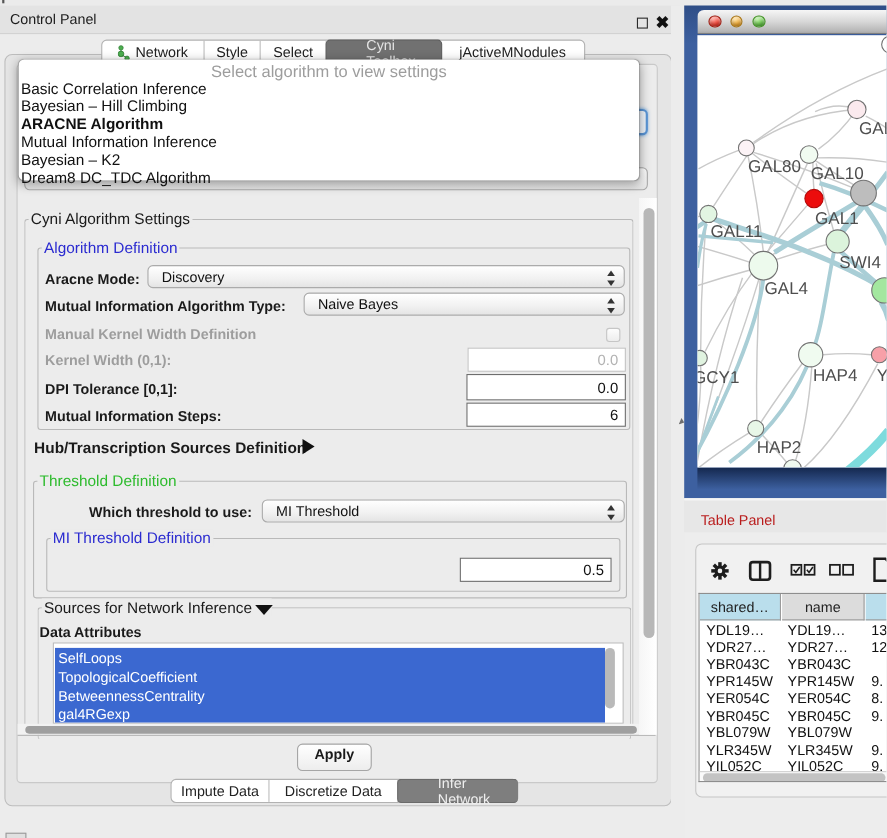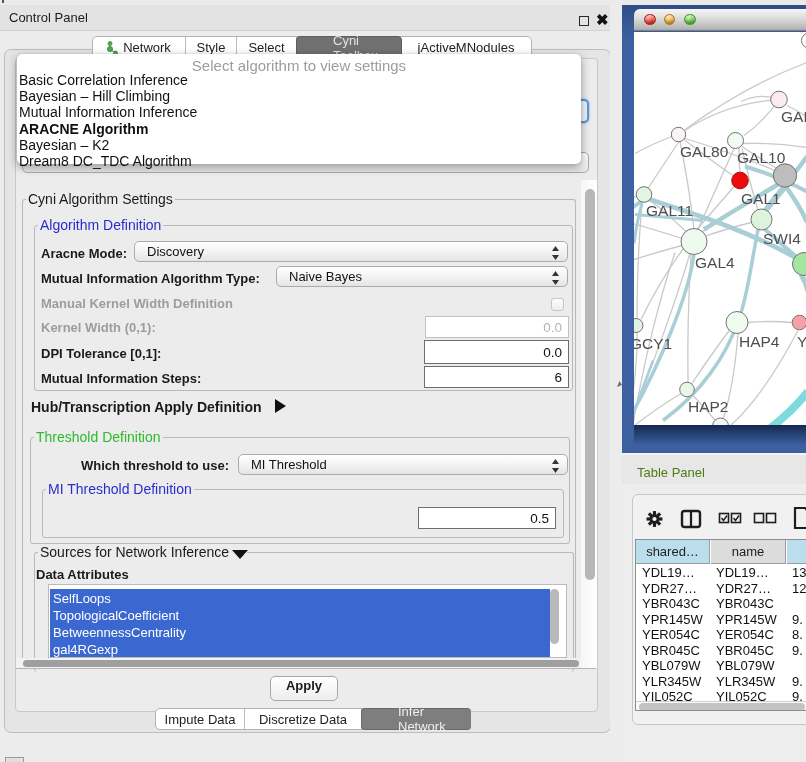--- a/index.html
+++ b/index.html
@@ -102,21 +102,21 @@
     </div>
   <label class="b" style="left:41px;top:296px;color:#9d9d9d;">Manual Kernel Width Definition</label>
   <div class="abs" style="left:551px;top:298px;width:13px;height:13px;border:1px solid #c6c6c6;border-radius:3px;background:linear-gradient(#fdfdfd,#ededed);"></div>
   <label class="b" style="left:41px;top:320px;color:#9d9d9d;">Kernel Width (0,1):</label>
   <div class="field dis" style="left:425px;top:316px;width:144px;">0.0</div>
   <label class="b" style="left:41px;top:346px;">DPI Tolerance [0,1]:</label>
   <div class="field" style="left:424px;top:340px;width:145px;height:24px;padding-top:4px;">0.0</div>
   <label class="b" style="left:41px;top:371px;">Mutual Information Steps:</label>
   <div class="field" style="left:424px;top:366px;width:145px;">6</div>
 
-  <label class="b" style="left:31px;top:399px;font-size:14px;">Hub/Transcription Apply Definition</label>
+  <label class="b" style="left:31px;top:399px;font-size:14px;">Hub/Transcription Sources Definition</label>
   <div class="abs" style="left:275px;top:399px;width:0;height:0;border-left:11px solid #111;border-top:7px solid transparent;border-bottom:7px solid transparent;"></div>
 
   <div class="group" style="left:30px;top:437px;width:540px;height:107px;">
     <div class="gtitle" style="color:#2dbb2d;">Threshold Definition</div>
   </div>
   <label class="b" style="left:81px;top:458px;">Which threshold to use:</label>
   <div class="combo" style="left:238px;top:454px;width:330px;">
       <span class="v">MI Threshold</span>
       <svg class="arr" viewBox="0 0 9 16">
         <path d="M4.5 1 L8 6 H1 Z" fill="#333"></path>
@@ -146,22 +146,22 @@
   <div class="thumbv" style="left:585px;top:189px;width:10px;height:391px;"></div>
 </div>
 
 <div class="combo" style="left:310px;top:99px;width:279px;height:24px;border:2.5px solid #5a95d5;box-shadow:0 0 3px #86b4e2;background:#eef4fb;"></div>
 <div class="combo" style="left:22px;top:152px;width:567px;"></div>
 
 <div class="abs" id="popup">
   <div class="hdr">Select algorithm to view settings</div>
   <div class="it">Basic Correlation Inference</div>
   <div class="it">Bayesian – Hill Climbing</div>
+  <div class="it" style="font-weight:bold;">ARACNE Algorithm</div>
   <div class="it">Mutual Information Inference</div>
-  <div class="it" style="font-weight:bold;">ARACNE Algorithm</div>
   <div class="it">Bayesian – K2</div>
   <div class="it">Dream8 DC_TDC Algorithm</div>
 </div>
 
 <div class="abs" style="left:270px;top:676px;width:68px;height:25px;border:1px solid #a6a6a6;border-radius:5px;background:linear-gradient(#ffffff,#ededed);font-size:13px;font-weight:bold;color:#1a1a1a;text-align:center;line-height:17px;">Apply</div>
 
 <div class="seg" id="bottabs">
   <div class="s" style="width:89px;">Impute Data</div>
   <div class="s" style="width:117px;">Discretize Data</div>
   <div class="s sel" style="width:110px;">Infer Network</div>
@@ -264,21 +264,21 @@
         <text x="629" y="348">GCY1</text>
         <text x="738" y="346">HAP4</text>
         <text x="796" y="346">Y</text>
         <text x="687" y="411">HAP2</text>
       </g>
     </svg>
   </div>
 </div>
 
 <div class="abs" id="tablepanelbar">
-    <span style="position:absolute;left:15px;top:10px;font-size:13px;color:#4d7c0f;">Table Panel</span>
+    <span style="position:absolute;left:15px;top:10px;font-size:13px;color:#b91c1c;">Table Panel</span>
   </div>
 <div class="abs" id="tablearea"></div>
 <div class="abs" id="tablebox"></div>
 <div class="abs" id="tabletools" style="left:632px;top:494px;width:174px;height:45px;">
   <svg width="174" height="45" viewBox="0 0 174 45">
 
     <g transform="translate(22.5,25) scale(0.88)" fill="#1d1d1d">
       <circle r="5.5"></circle>
       <g>
         <rect x="-1.8" y="-9" width="3.6" height="18"></rect>

